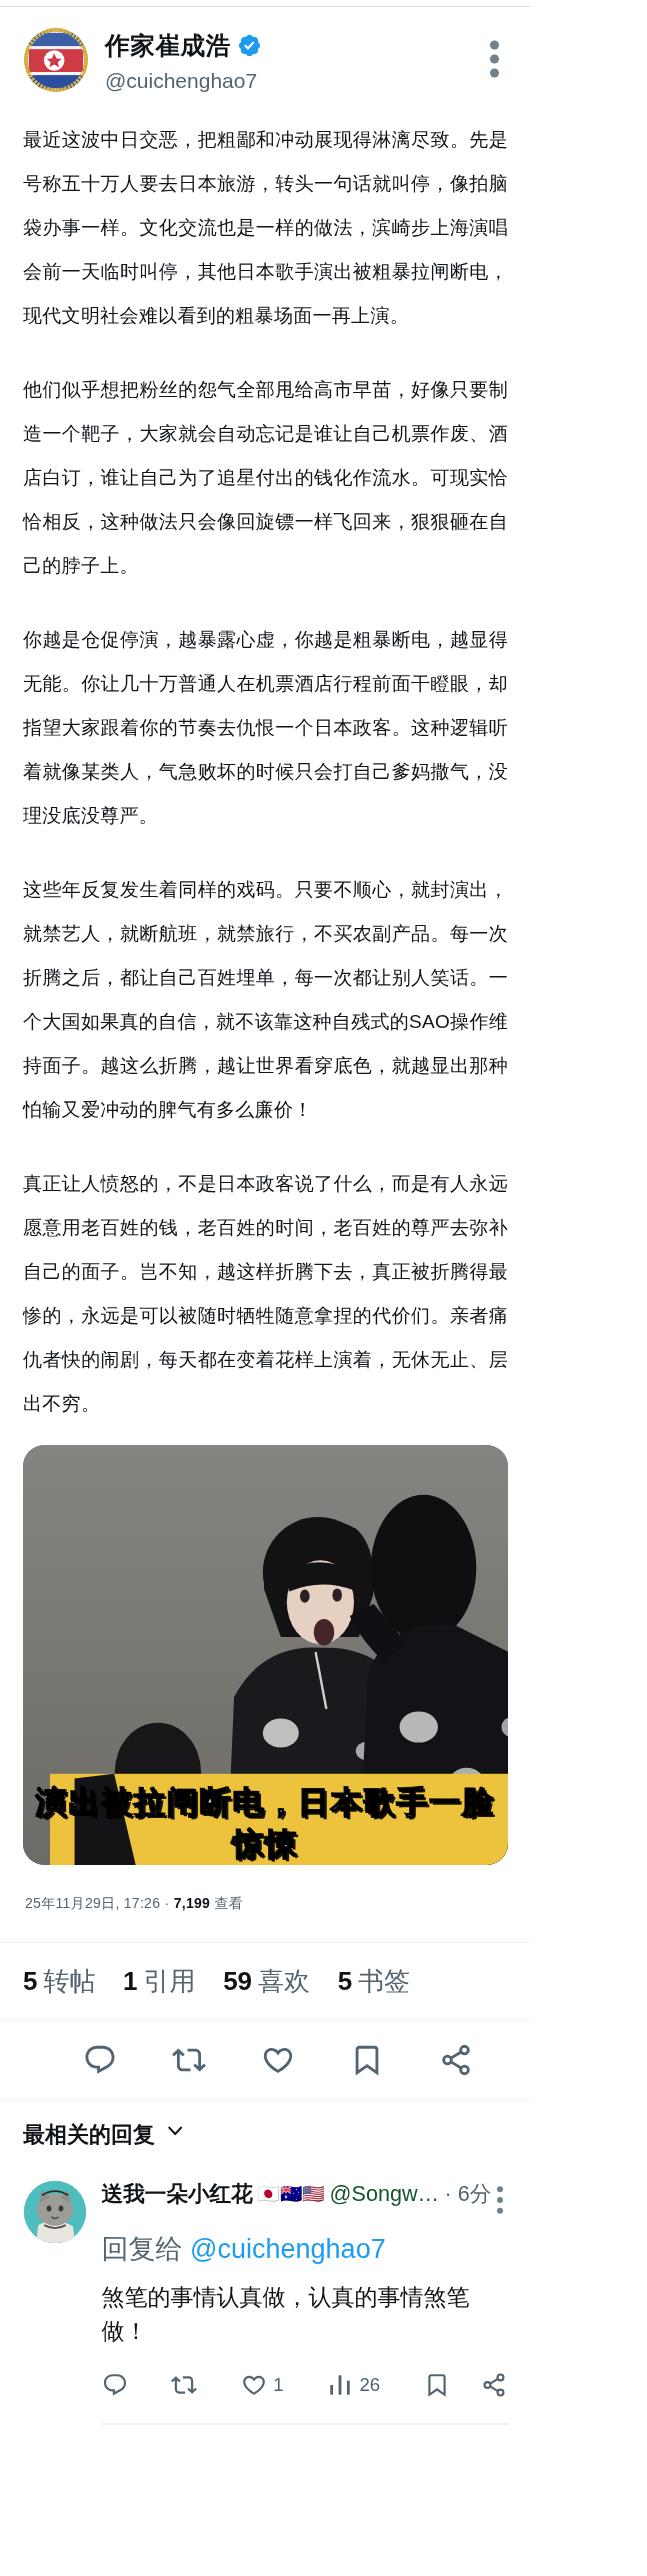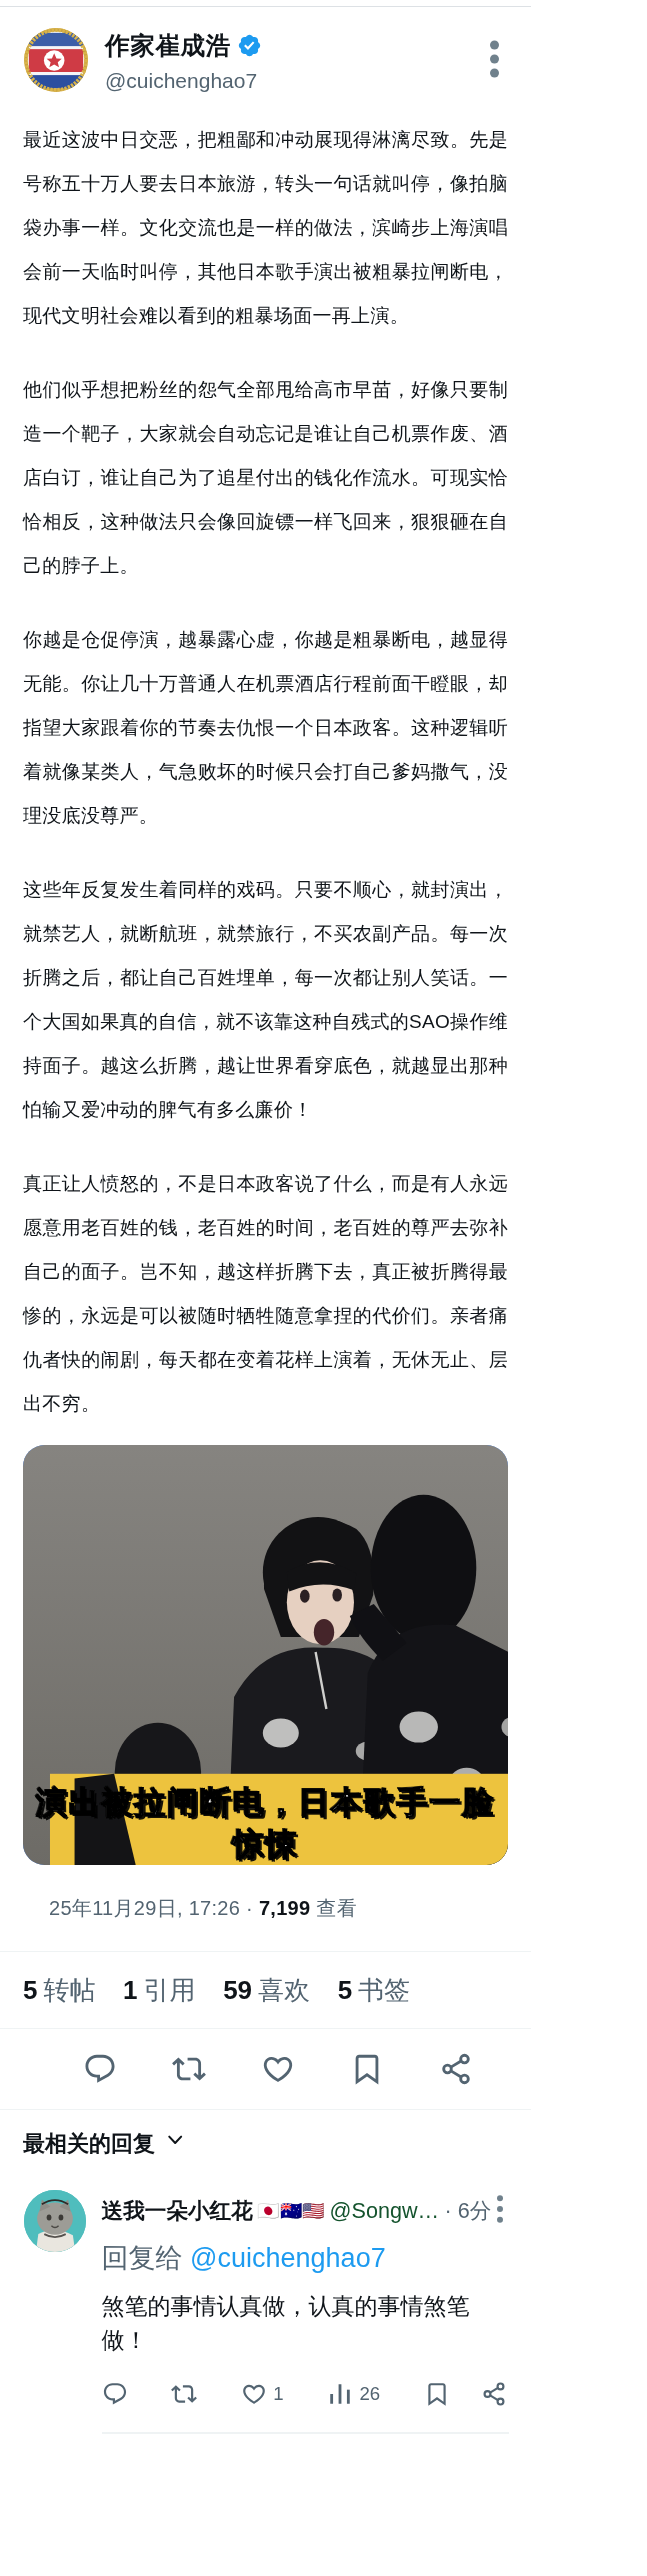--- a/index.html
+++ b/index.html
@@ -28,39 +28,39 @@
   
   .media{position:relative;margin:19px 23px 5px;height:420px;border-radius:21.6px;
          overflow:hidden;background:#3b82f6;}
   .media svg{position:absolute;inset:0;}
   .media-caption{position:absolute;left:0;right:0;top:337px;text-align:center;
     font-size:31px;font-weight:800;color:#fff;letter-spacing:1.8px;
     -webkit-text-stroke:1.3px #000;
     text-shadow:2.4px 2.4px 0 rgba(0,0,0,.9),-1.2px -1.2px 0 rgba(0,0,0,.75);}
 
   
-  .timestamp{padding:0 25px;margin-top:30px;font-size:20px;color:#536471;letter-spacing:0.3px;margin-left:24px;}
+  .timestamp{padding:0 25px;margin-top:30px;font-size:14px;color:#536471;letter-spacing:0.3px;}
   .timestamp .views-count{color:#0f1419;font-weight:700;}
   .divider{height:1.2px;background:#eff3f4;}
   .d1{margin-top:29px;}
   .stats{display:flex;gap:27.6px;padding:20.4px 23px;font-size:26px;color:#536471;}
   .stat b{color:#0f1419;font-weight:700;margin-right:6px;}
   .actions{display:flex;justify-content:space-between;align-items:center;
            padding:23px 58px 23px 83px;}
   .actions .icon-btn{display:flex;}
   .icon-gray{color:#536471;}
 
   .replies-header{display:flex;gap:9.6px;padding:19px 23px 15.6px;
                   font-size:22px;font-weight:700;}
 
   
   .reply{display:flex;padding:15.6px 21.6px 0 24px;}
   .reply-avatar{width:62px;height:62px;border-radius:50%;overflow:hidden;flex:none;background:#4fbdbd;}
   .reply-body{margin-left:15.6px;flex:1;min-width:0;}
-  .reply-header{display:flex;align-items:center;font-size:21.6px;line-height:26px;}
+  .reply-header{display:flex;font-size:21.6px;line-height:26px;}
   .reply-name{font-weight:700;white-space:nowrap;}
   .reply-flags{font-size:18px;margin:0 4.8px;white-space:nowrap;}
   .reply-handle{color:#14532d;overflow:hidden;text-overflow:ellipsis;white-space:nowrap;max-width:180px;}
   .reply-time{color:#536471;white-space:nowrap;flex:none;}
   .reply-kebab{margin-left:auto;flex:none;padding-top:2.4px;}
   .reply-to{font-size:27px;color:#536471;margin-top:9.6px;}
   .mention{color:#1d9bf0;}
   .reply-text{font-size:23px;line-height:34px;margin-top:13px;}
   .reply-actions{display:flex;justify-content:space-between;align-items:center;
                  margin-top:24px;color:#536471;font-size:18.6px;padding-right:2.4px;}

